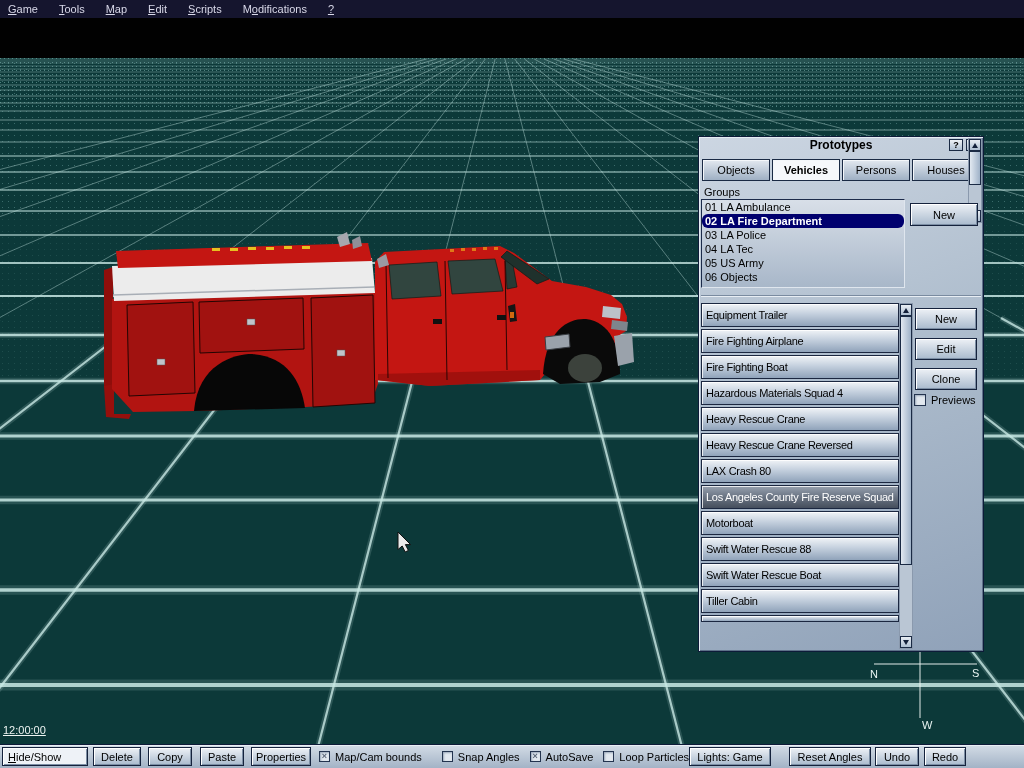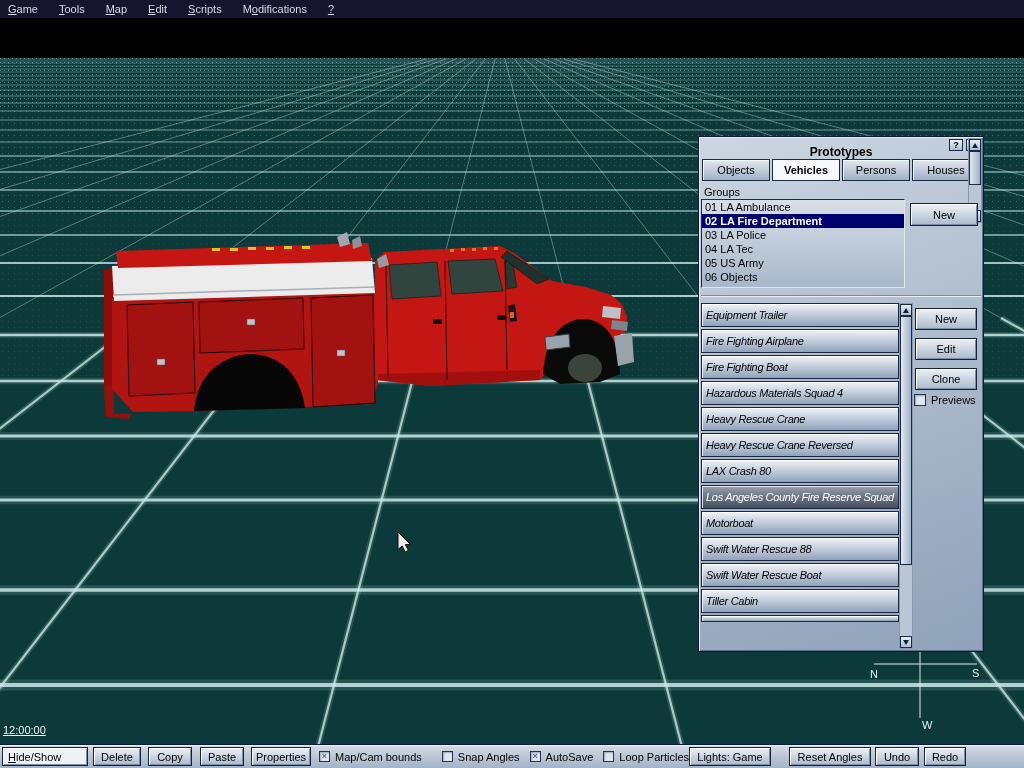--- a/index.html
+++ b/index.html
@@ -14,38 +14,38 @@
 
   
   .viewport{position:absolute;left:0;top:18px;width:1024px;height:726px;background:#000;}
   .time{position:absolute;left:3px;top:706px;color:#eef4f2;font-size:11px;text-decoration:underline;}
   .compass-label{position:absolute;color:#e8f4f2;font-size:11px;}
 
   
   .panel{position:absolute;left:698px;top:136px;width:286px;height:516px;box-sizing:border-box;
     background:linear-gradient(160deg,#ccd6e2 0%,#aebdcd 45%,#90a2b9 100%);
     border:1px solid #0d1b38;box-shadow:inset 1px 1px 0 #e6ecf3, inset -1px -1px 0 #5f7189;}
-  .panel-title{height:18px;position:relative;text-align:center;font-weight:bold;font-size:12px;color:#000;padding-top:8px;}
+  .panel-title{height:18px;position:relative;text-align:center;font-weight:bold;font-size:12px;color:#000;padding-top:1px;}
   .win-btn{position:absolute;top:2px;width:14px;height:12px;box-sizing:border-box;
     background:linear-gradient(#eef2f6,#aebfd2);border:1px solid #1a2a44;
     font-size:9px;font-weight:bold;line-height:10px;text-align:center;color:#000;}
   .win-btn.help{right:20px;}
   .win-btn.blank{right:3px;}
   .tabs{position:absolute;left:3px;top:22px;display:flex;}
   .tab{width:68px;height:22px;box-sizing:border-box;margin-right:2px;
     background:linear-gradient(#e3e9f0,#9fb0c4);border:1px solid #1a2a44;
     box-shadow:inset 1px 1px 0 #f4f7fa;font-size:11px;color:#000;
     display:flex;align-items:center;justify-content:center;cursor:default;}
   .tab.active{background:#f6f8fb;font-weight:bold;}
   .groups-label{position:absolute;left:5px;top:49px;font-size:11px;color:#000;}
   .group-list{position:absolute;left:2px;top:62px;width:204px;height:89px;box-sizing:border-box;
     background:linear-gradient(#d8dfe8,#a8b7c9);
     border:1px solid;border-color:#1c2b4a #dfe6ee #dfe6ee #1c2b4a;overflow:hidden;}
   .group-item{height:14px;line-height:14px;font-size:11px;padding-left:3px;color:#000;white-space:nowrap;}
-  .group-item.selected{background:#00006e;color:#fff;font-weight:bold;}
+  .group-item.selected{background:#00006e;color:#fff;font-weight:bold;border-radius:6px;}
   .sep{position:absolute;left:2px;right:2px;top:158px;height:0;
     border-top:1px solid #7a8ba0;border-bottom:1px solid #e8eef4;}
 
   
   .vscroll{position:absolute;background:#bac6d4;border:1px solid #8a99ad;box-sizing:border-box;}
   .sbtn{position:absolute;left:0;width:100%;height:12px;box-sizing:border-box;
     background:linear-gradient(#e8edf3,#aebfd2);border:1px solid #1a2a44;
     display:flex;align-items:center;justify-content:center;}
   .sbtn.up{top:0;} .sbtn.down{bottom:0;}
   .tri-up{width:0;height:0;border-left:3px solid transparent;border-right:3px solid transparent;border-bottom:5px solid #13203a;}
@@ -54,21 +54,21 @@
     background:linear-gradient(90deg,#e2e9f1,#9fb2c8);border:1px solid #1a2a44;}
   .gscroll{top:1px;right:1px;width:14px;height:85px;}
   .veh-scroll{left:200px;top:166px;width:14px;height:346px;}
 
   
   .veh-list{position:absolute;left:2px;top:166px;width:198px;height:348px;overflow:hidden;}
   .veh-item{height:24px;box-sizing:border-box;border:1px solid #1b2740;margin-bottom:2px;
     background:linear-gradient(180deg,#f0f3f7 0%,#c9d4e1 40%,#90a3ba 100%);
     box-shadow:inset 1px 1px 0 rgba(255,255,255,.8);
     font-size:11px;letter-spacing:-0.3px;color:#000;display:flex;align-items:center;
-    padding-left:4px;white-space:nowrap;overflow:hidden;cursor:default;font-style:italic;}
+    padding-left:4px;white-space:nowrap;overflow:hidden;cursor:default;}
   .veh-item.selected{background:linear-gradient(180deg,#97a1af 0%,#6e7887 45%,#454e5c 100%);color:#fff;}
   .veh-item.partial{height:7px;margin-bottom:0;}
 
   
   .btn{box-sizing:border-box;background:linear-gradient(#edf1f6,#a9bacd);border:1px solid #15223c;
     box-shadow:inset 1px 1px 0 #ffffff, inset -1px -1px 0 #7c8ea4;
     font-family:"Liberation Sans",sans-serif;font-size:11px;color:#000;
     display:flex;align-items:center;justify-content:center;padding:0;cursor:default;}
   .group-new{position:absolute;left:211px;top:66px;width:68px;height:23px;}
   .side-btn{position:absolute;left:216px;width:62px;height:22px;}

